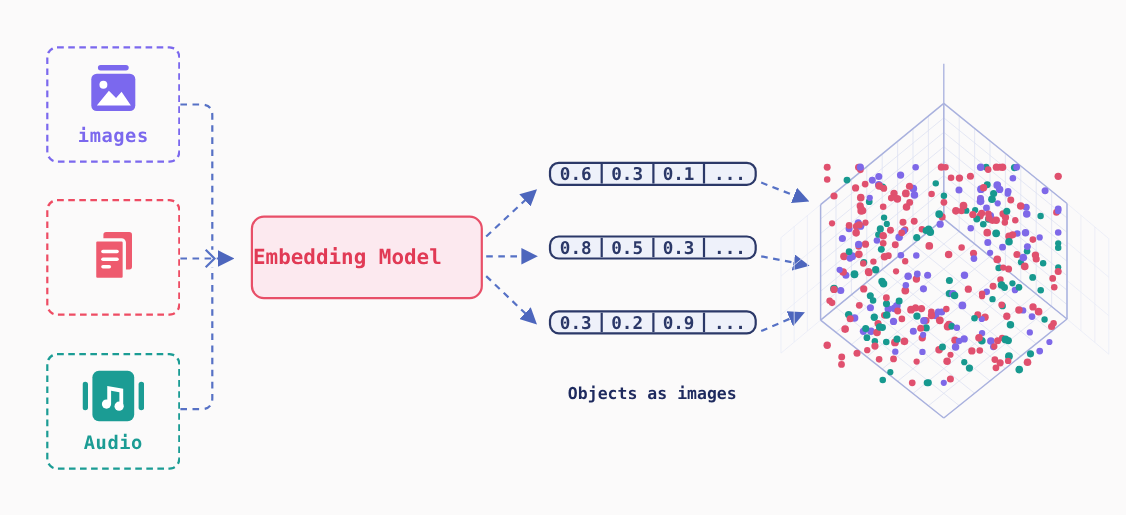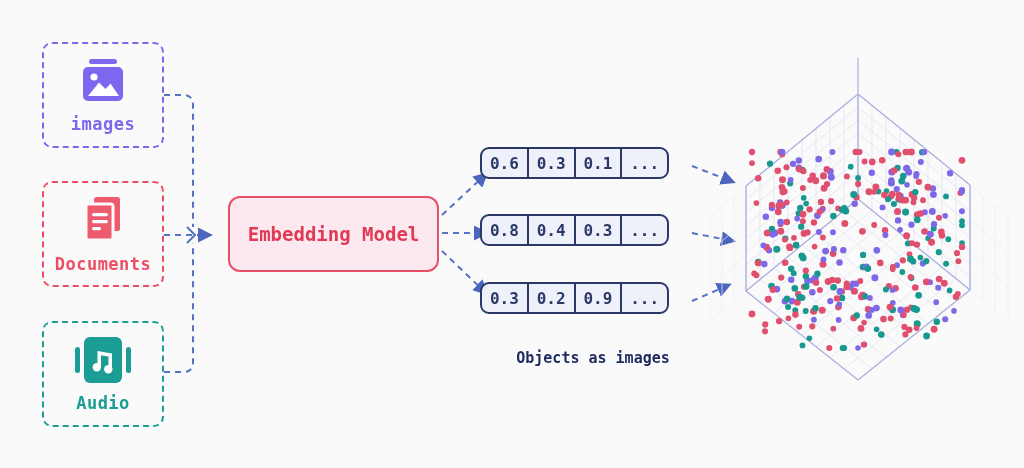--- a/index.html
+++ b/index.html
@@ -23,26 +23,26 @@
   .box-images{top:42px;border:2px dashed var(--purple);}
   .box-images .label{color:var(--purple);text-align:right;}
   .box-documents{top:181px;border:2px dashed var(--red);}
   .box-documents .label{color:var(--red);}
   .box-audio{top:321px;border:2px dashed var(--teal);text-align:center;}
   .box-audio .label{color:var(--teal);}
 
   .model-box{
     position:absolute;left:228px;top:196px;width:211px;height:76px;
     background:var(--model-bg);border:2px solid var(--model-border);border-radius:12px;
-    display:flex;align-items:center;justify-content:center;
+    display:flex;align-items:center;justify-content:flex-start;
   }
   .model-box .label{color:var(--red-dark);font-size:19px;font-weight:600;}
 
   .vector-row{
-    position:absolute;left:480px;width:189px;height:32px;
+    position:absolute;left:499px;width:189px;height:22px;
     background:var(--vector-bg);border:2px solid var(--navy);border-radius:9px;
     display:flex;overflow:hidden;
   }
   .vrow-0{top:147px;} .vrow-1{top:214px;} .vrow-2{top:282px;}
   .vector-cell{
     flex:1 1 0;display:flex;align-items:center;justify-content:center;
     color:var(--navy);font-size:16px;font-weight:700;
   }
   .vector-cell + .vector-cell{border-left:2px solid var(--navy);}
 
@@ -93,21 +93,20 @@
   </div>
 
   <div class="input-box box-documents">
     <svg width="48" height="50" viewBox="0 0 48 50">
       <rect x="15" y="2" width="26" height="34" rx="2.5" fill="#ee5a6e"></rect>
       <rect x="7" y="9" width="27" height="36" rx="2.5" fill="#ee5a6e" stroke="#fbfafa" stroke-width="3"></rect>
       <rect x="13" y="18" width="16" height="3.2" rx="1.6" fill="#ffffff"></rect>
       <rect x="13" y="25" width="16" height="3.2" rx="1.6" fill="#ffffff"></rect>
       <rect x="13" y="32" width="9" height="3.2" rx="1.6" fill="#ffffff"></rect>
     </svg>
-    <div class="label">Documents</div>
   </div>
 
   <div class="input-box box-audio">
     <svg width="56" height="48" viewBox="0 0 56 48">
       <rect x="0" y="11" width="5" height="26" rx="2.5" fill="#1b9c94"></rect>
       <rect x="51" y="11" width="5" height="26" rx="2.5" fill="#1b9c94"></rect>
       <rect x="9" y="1" width="38" height="46" rx="6" fill="#1b9c94"></rect>
       <path d="M22.5 31.5 L22.5 15 L37 17.5 L37 33.5 L33.5 33.5 L33.5 20.5 L26 19.2 L26 31.5 Z" fill="#ffffff"></path>
       <circle cx="21.8" cy="31.3" r="4.2" fill="#ffffff"></circle>
       <circle cx="33.3" cy="33.3" r="4.2" fill="#ffffff"></circle>
@@ -120,21 +119,21 @@
   </div>
 
   <div class="vector-row vrow-0">
     <div class="vector-cell">0.6</div>
     <div class="vector-cell">0.3</div>
     <div class="vector-cell">0.1</div>
     <div class="vector-cell">...</div>
   </div>
   <div class="vector-row vrow-1">
     <div class="vector-cell">0.8</div>
-    <div class="vector-cell">0.4</div>
+    <div class="vector-cell">0.5</div>
     <div class="vector-cell">0.3</div>
     <div class="vector-cell">...</div>
   </div>
   <div class="vector-row vrow-2">
     <div class="vector-cell">0.3</div>
     <div class="vector-cell">0.2</div>
     <div class="vector-cell">0.9</div>
     <div class="vector-cell">...</div>
   </div>
 

